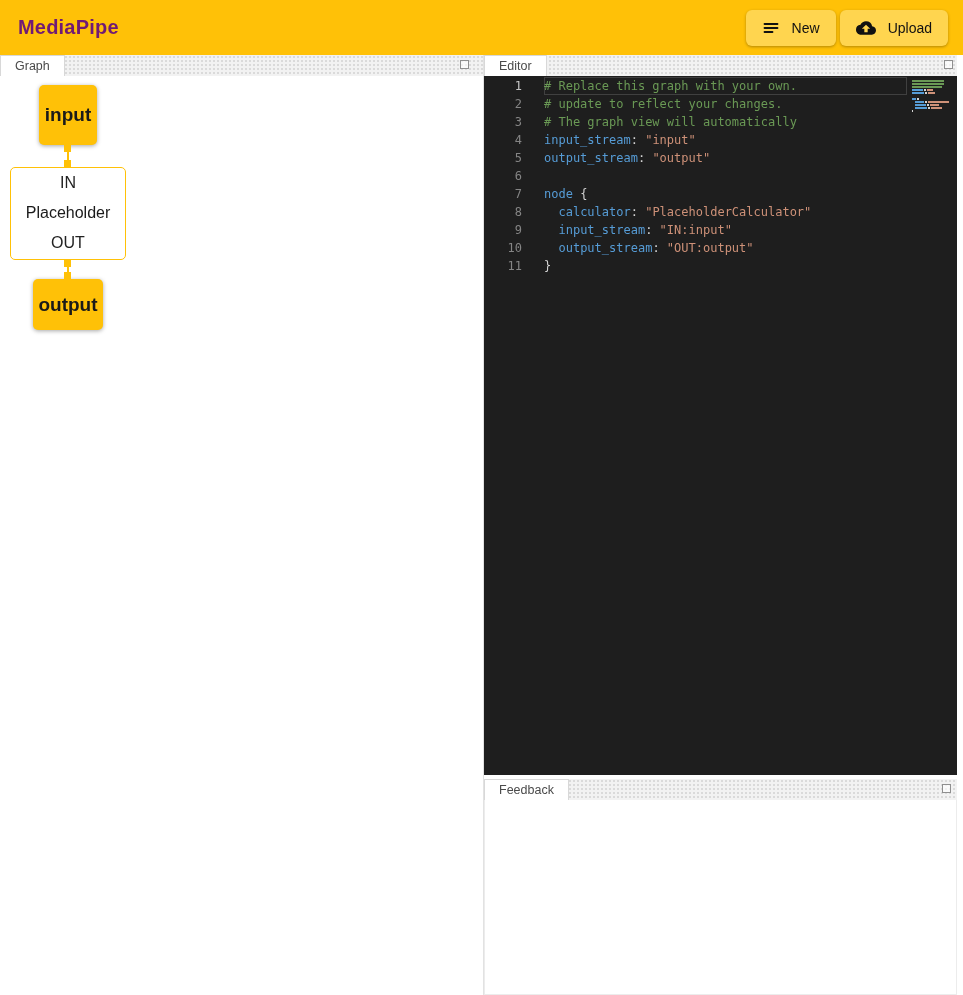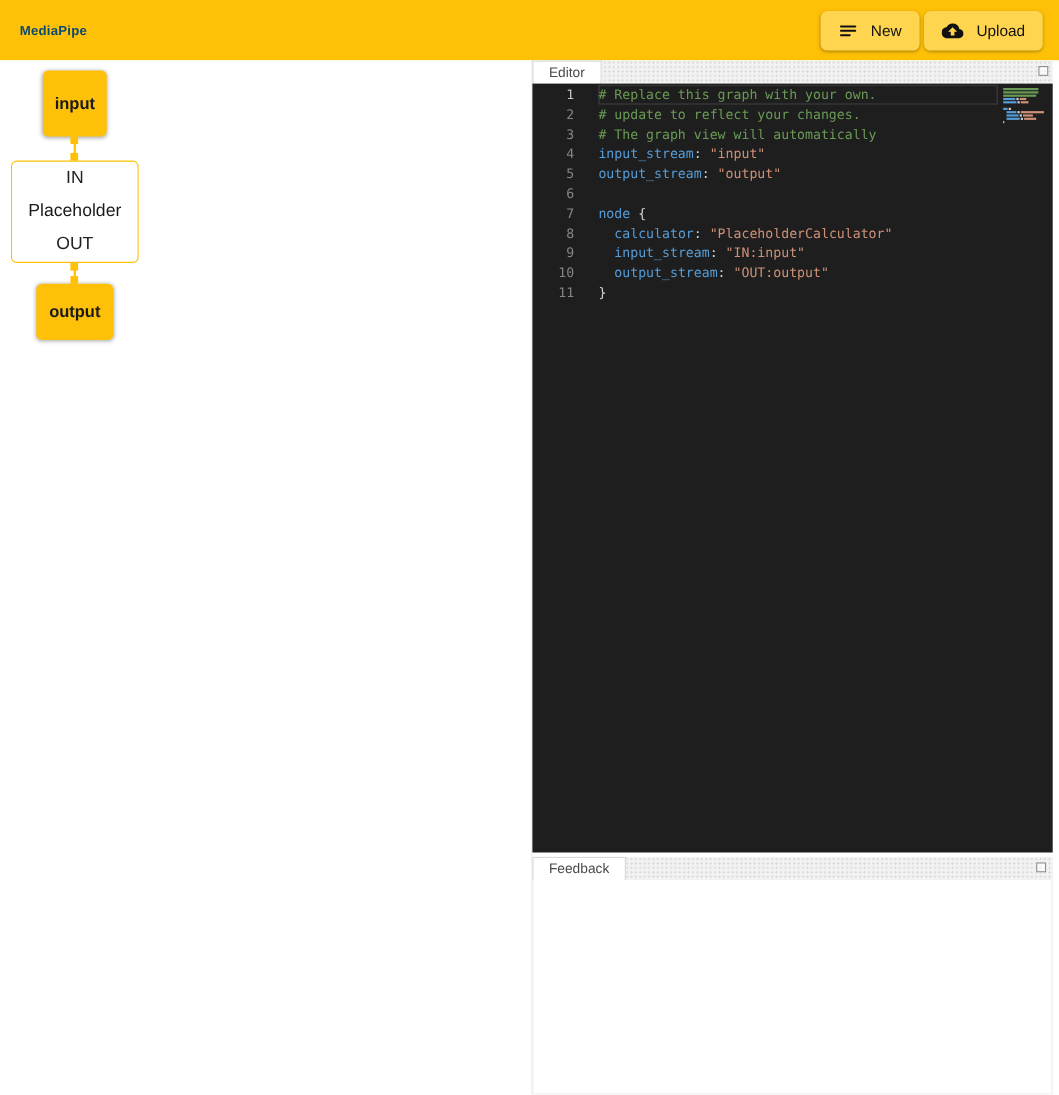--- a/index.html
+++ b/index.html
@@ -6,42 +6,42 @@
     --header-bg:#FFC107; --button-bg:#FFD54F; --accent:#FFC107;
     --editor-bg:#1E1E1E; --c-comment:#6A9955; --c-key:#569CD6;
     --c-string:#CE9178; --c-plain:#D4D4D4; --c-linenum:#858585;
   }
   *{box-sizing:border-box;margin:0;padding:0;}
   body{font-family:"Liberation Sans",sans-serif;background:#fff;width:963px;height:995px;overflow:hidden;}
   .app{width:963px;height:995px;display:flex;flex-direction:column;}
 
   
   .header{flex:0 0 55px;background:var(--header-bg);display:flex;align-items:center;padding:0 15px 0 18px;}
-  .header-title{font-size:12px;font-weight:700;color:#0c4a6e;margin-right:auto;letter-spacing:.2px;}
+  .header-title{font-size:20px;font-weight:700;color:#701a75;margin-right:auto;letter-spacing:.2px;}
   .hbtn{display:inline-flex;align-items:center;gap:12px;height:36px;padding:0 16px;background:var(--button-bg);
         border:none;border-radius:6px;font-size:14px;font-weight:500;color:#111;
         box-shadow:0 1px 3px rgba(0,0,0,.3);margin-left:4px;cursor:pointer;font-family:inherit;}
   .hbtn svg{display:block;}
 
   
   .main{flex:1;display:flex;min-height:0;}
   .left-panel{width:484px;flex:0 0 484px;border-right:1px solid #e2e2e2;display:flex;flex-direction:column;background:#fff;}
   .right-col{flex:1;display:flex;flex-direction:column;padding-right:6px;background:#fff;min-width:0;}
 
   
   .panel-strip{flex:0 0 21px;height:21px;background-color:#f2f2f2;position:relative;display:flex;align-items:stretch;
     background-image:radial-gradient(#dadada 1px,transparent 1px);background-size:4px 4px;}
   .tab{background:#fff;border:1px solid #d8d8d8;border-bottom:none;padding:3px 14px 0;font-size:12.5px;color:#4a4a4a;white-space:nowrap;}
   .maxi{position:absolute;top:5px;width:9px;height:9px;border:1px solid #8f8f8f;background:rgba(255,255,255,.6);cursor:pointer;}
   .maxi-graph{right:14px;} .maxi-editor{right:4px;} .maxi-feedback{right:6px;}
 
   
   .graph-content{flex:1;position:relative;background:#fff;overflow:hidden;}
   .node{position:absolute;background:var(--accent);border-radius:5px;box-shadow:0 1px 4px rgba(0,0,0,.35);
-        display:flex;align-items:center;justify-content:center;color:#1a1a1a;font-weight:700;font-size:15px;cursor:pointer;}
+        display:flex;align-items:center;justify-content:center;color:#1a1a1a;font-weight:700;font-size:19px;cursor:pointer;}
   .node-input{left:39px;top:9px;width:58px;height:60px;}
   .node-output{left:33px;top:203px;width:70px;height:51px;}
   .node-calc{position:absolute;left:10px;top:91px;width:116px;height:93px;background:#fff;border:1.5px solid var(--accent);
         border-radius:5px;display:flex;flex-direction:column;align-items:center;justify-content:space-between;
         padding:6px 0 7px;color:#1a1a1a;cursor:pointer;}
   .port-label{font-size:16px;color:#222;}
   .calc-title{font-size:16px;font-weight:400;}
   .edge{position:absolute;width:7px;display:flex;flex-direction:column;align-items:center;justify-content:space-between;}
   .edge::before{content:"";position:absolute;top:0;bottom:0;left:2.5px;width:2px;background:var(--accent);}
   .edge-1{left:64px;top:69px;height:22px;}
@@ -96,20 +96,24 @@
           <path d="M19.35 10.04A7.49 7.49 0 0 0 12 4C9.11 4 6.6 5.64 5.35 8.04A5.994 5.994 0 0 0 0 14c0 3.31 2.69 6 6 6h13c2.76 0 5-2.24 5-5 0-2.64-2.05-4.78-4.65-4.96zM14 13v4h-4v-4H7l5-5 5 5h-3z"></path>
         </svg>
       </span>
       <span>Upload</span>
     </button>
   </div>
 
   <div class="main">
 
     <div class="left-panel">
+      <div class="panel-strip">
+        <div class="tab">Graph</div>
+        <span class="maxi maxi-graph"></span>
+      </div>
       <div class="graph-content">
 
         <div class="node node-input">
           <span>input</span>
         </div>
 
         <div class="edge edge-1">
           <span class="port"></span>
           <span class="port"></span>
         </div>

